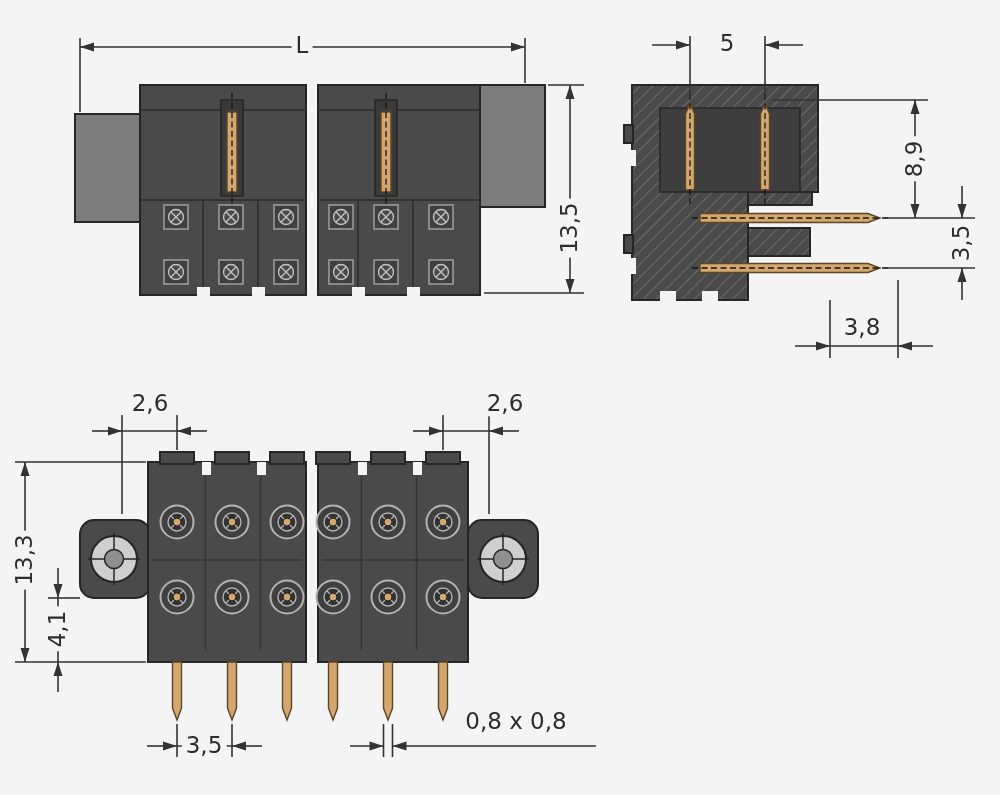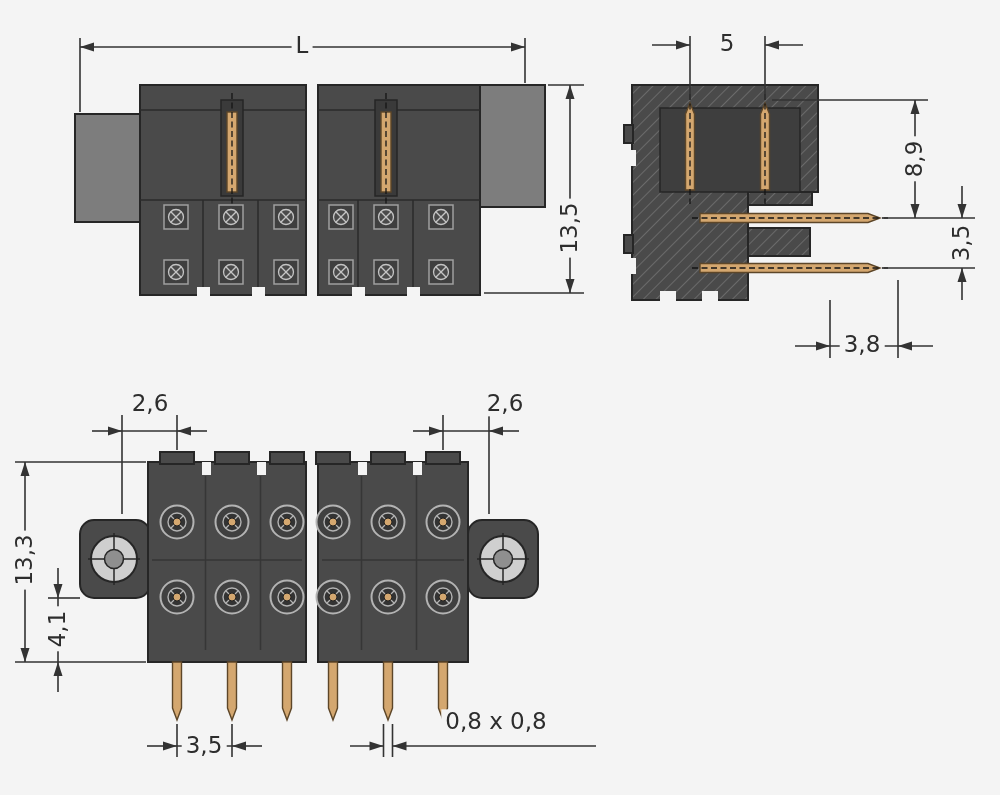--- a/index.html
+++ b/index.html
@@ -280,20 +280,20 @@
         <line class="st-dim" x1="392.5" y1="746" x2="596" y2="746"></line>
       </g>
     </g>
   </svg>
 
   <div class="dim-label" style="left:302px;top:46px">L</div>
   <div class="dim-label vert" style="left:570px;top:228px">13,5</div>
   <div class="dim-label" style="left:727px;top:44px">5</div>
   <div class="dim-label vert" style="left:915px;top:159px">8,9</div>
   <div class="dim-label vert" style="left:962px;top:243px">3,5</div>
-  <div class="dim-label" style="left:862px;top:345px">3,8</div>
+  <div class="dim-label" style="left:862px;top:328px">3,8</div>
   <div class="dim-label" style="left:150px;top:404px">2,6</div>
   <div class="dim-label" style="left:505px;top:404px">2,6</div>
   <div class="dim-label vert" style="left:25px;top:560px">13,3</div>
   <div class="dim-label vert" style="left:58px;top:629px">4,1</div>
   <div class="dim-label" style="left:204px;top:746px">3,5</div>
-  <div class="dim-label" style="left:496px;top:722px">0,8 x 0,8</div>
+  <div class="dim-label" style="left:516px;top:722px">0,8 x 0,8</div>
 </div>
 
 </body></html>

